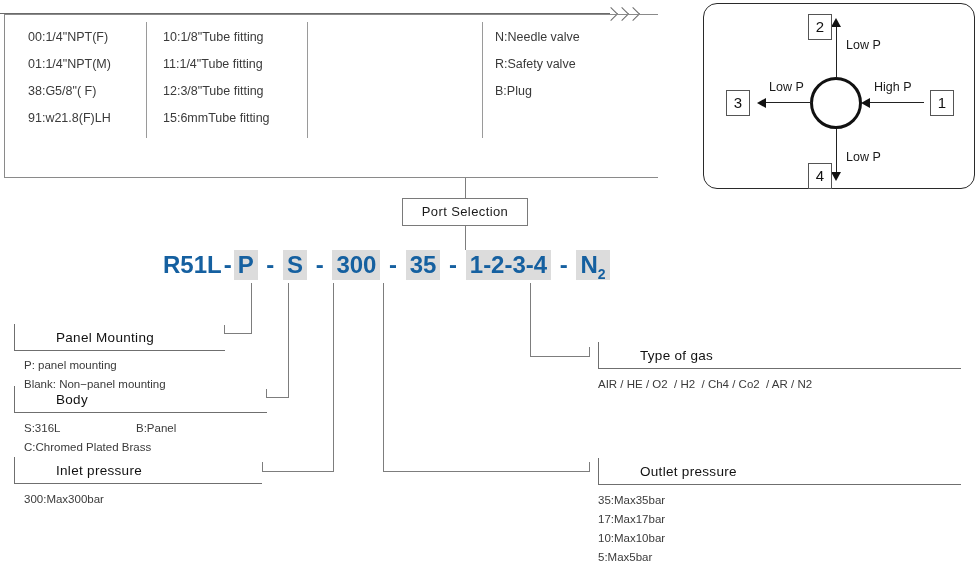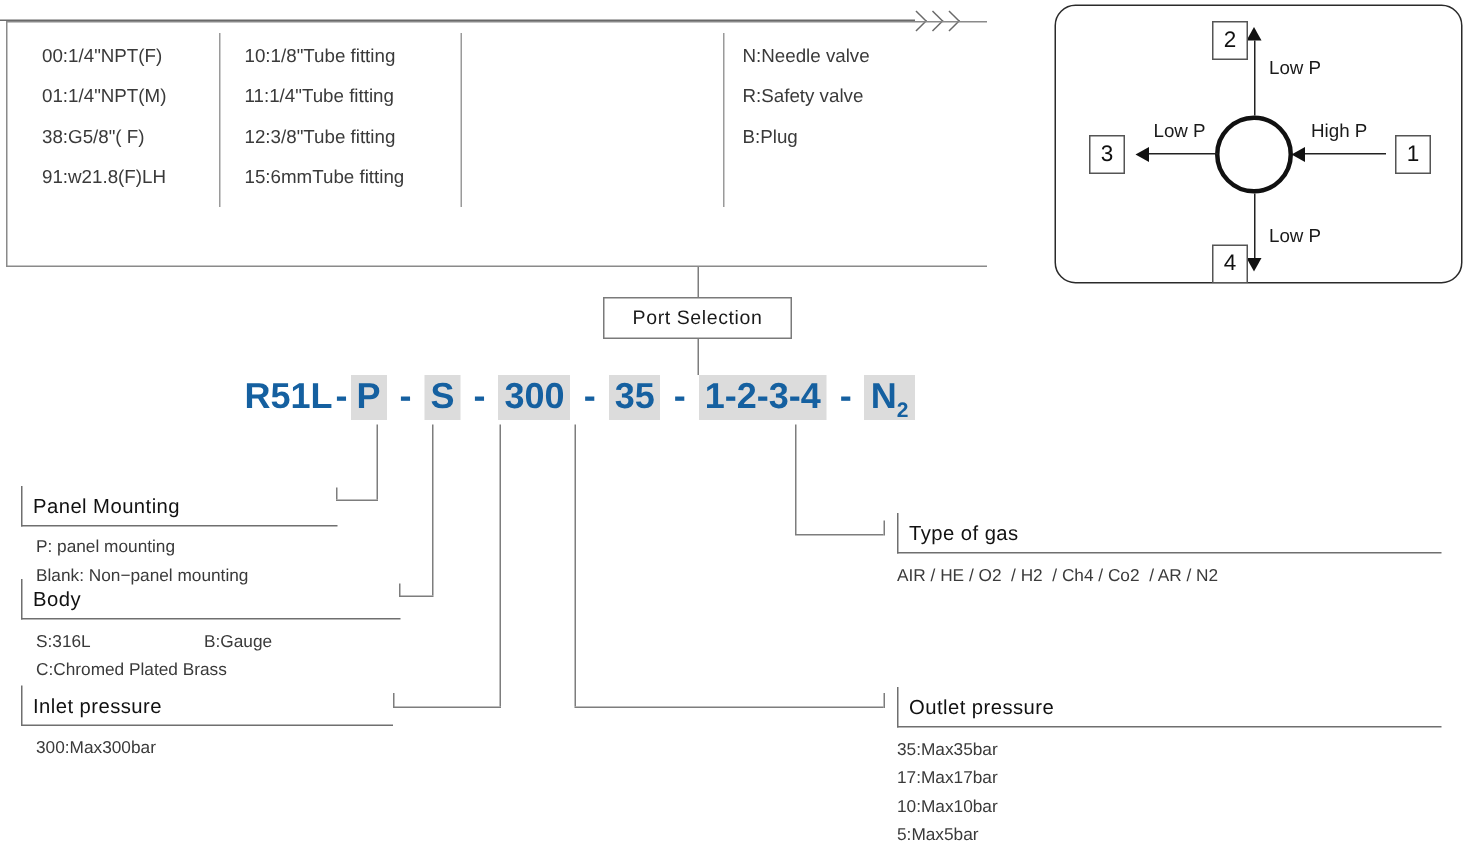--- a/index.html
+++ b/index.html
@@ -141,20 +141,21 @@
   #code .sep { color: #1560a0; padding: 0 2px; }
   #code sub { font-size: 14px; }
 
   
   .ann-title {
     position: absolute;
     font-size: 13.5px;
     color: #111;
     white-space: nowrap;
     letter-spacing: .3px;
+    margin-left: 34px;
   }
   .ann-rule {
     position: absolute;
     border-top: 1px solid #6f6f6f;
   }
   .ann-tick {
     position: absolute;
     border-left: 1px solid #6f6f6f;
   }
   .ann-body {
@@ -256,21 +257,21 @@
   <div class="vline" style="left:589px; top:347px; height:10px;"></div>
 
   <div class="ann-title" style="left:22px; top:330px;">Panel Mounting</div>
   <div class="ann-rule" style="left:14px; top:350px; width:211px;"></div>
   <div class="ann-tick" style="left:14px; top:324px; height:27px;"></div>
   <div class="ann-body" style="left:24px; top:356px;"><span>P: panel mounting</span><br><span>Blank: Non−panel mounting</span></div>
 
   <div class="ann-title" style="left:22px; top:392px;">Body</div>
   <div class="ann-rule" style="left:14px; top:412px; width:253px;"></div>
   <div class="ann-tick" style="left:14px; top:386px; height:27px;"></div>
-  <div class="ann-body" style="left:24px; top:419px;"><span class="col2">S:316L</span><span>B:Gauge</span><br><span>C:Chromed Plated Brass</span></div>
+  <div class="ann-body" style="left:24px; top:419px;"><span class="col2">S:316L</span><span>B:Panel</span><br><span>C:Chromed Plated Brass</span></div>
 
   <div class="ann-title" style="left:22px; top:463px;">Inlet pressure</div>
   <div class="ann-rule" style="left:14px; top:483px; width:248px;"></div>
   <div class="ann-tick" style="left:14px; top:457px; height:27px;"></div>
   <div class="ann-body" style="left:24px; top:490px;text-align:right;"><span>300:Max300bar</span></div>
 
   <div class="ann-title" style="left:606px; top:348px;">Type of gas</div>
   <div class="ann-rule" style="left:598px; top:368px; width:363px;"></div>
   <div class="ann-tick" style="left:598px; top:342px; height:27px;"></div>
   <div class="ann-body" style="left:598px; top:375px;"><span>AIR / HE / O2  / H2  / Ch4 / Co2  / AR / N2</span></div>

